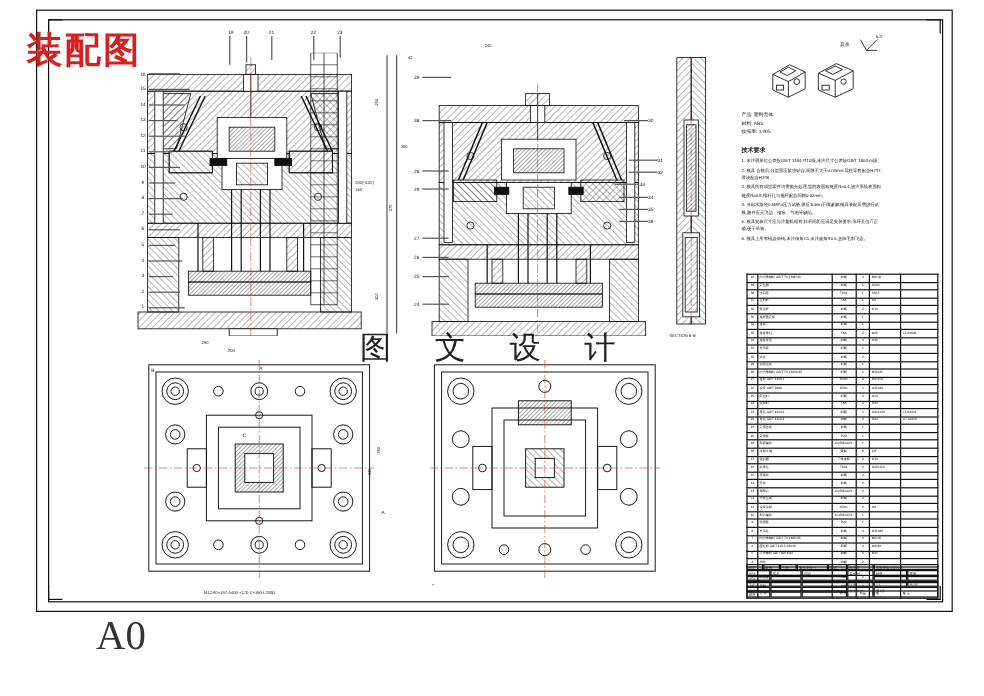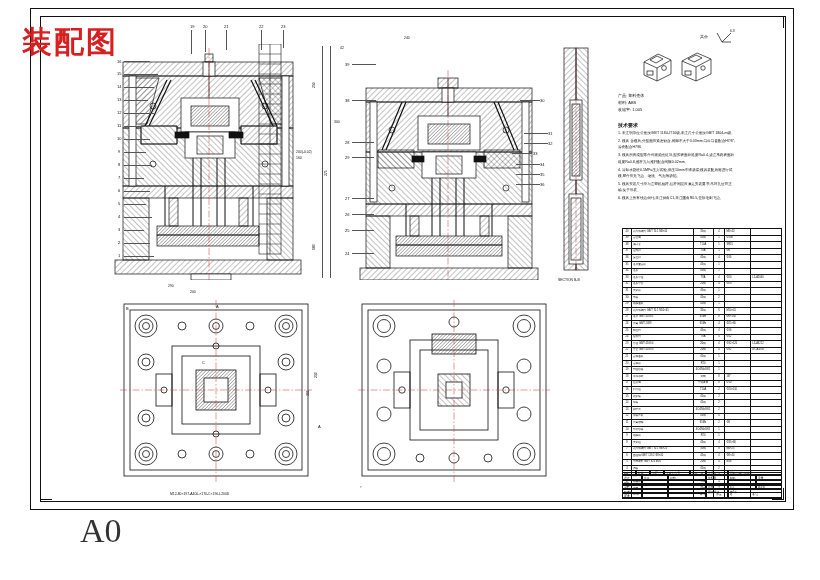--- a/index.html
+++ b/index.html
@@ -54,20 +54,21 @@
   <div class="corner-tick" style="left:40px;top:16px;width:12px;height:1px;"></div>
   <div class="corner-tick" style="left:40px;top:16px;width:1px;height:12px;"></div>
   <div class="corner-tick" style="left:772px;top:16px;width:12px;height:1px;"></div>
   <div class="corner-tick" style="left:783px;top:16px;width:1px;height:12px;"></div>
   <div class="corner-tick" style="left:40px;top:499px;width:12px;height:1px;"></div>
   <div class="corner-tick" style="left:40px;top:488px;width:1px;height:12px;"></div>
   <div class="corner-tick" style="left:772px;top:499px;width:12px;height:1px;"></div>
   <div class="corner-tick" style="left:783px;top:488px;width:1px;height:12px;"></div>
 
   <div class="wm-title">装配图</div>
+  <div class="wm-center">图 文 设 计</div>
   <div class="a0-label">A0</div>
 
   <div class="zoomsym" style="left:700px;top:34px;">其余</div>
   <div class="zoomsym" style="left:730px;top:29px;font-size:3.4px;">6.3</div>
   <svg style="position:absolute;left:716px;top:32px;" width="16" height="12">
     <polyline points="1,1 6,10 15,1" fill="none" stroke="#111" stroke-width="0.7"></polyline>
     <line x1="6" y1="10" x2="15" y2="10" stroke="#111" stroke-width="0.7"></line>
   </svg>
 
   <svg class="panel" style="left:638px;top:48px;" width="78" height="38">

